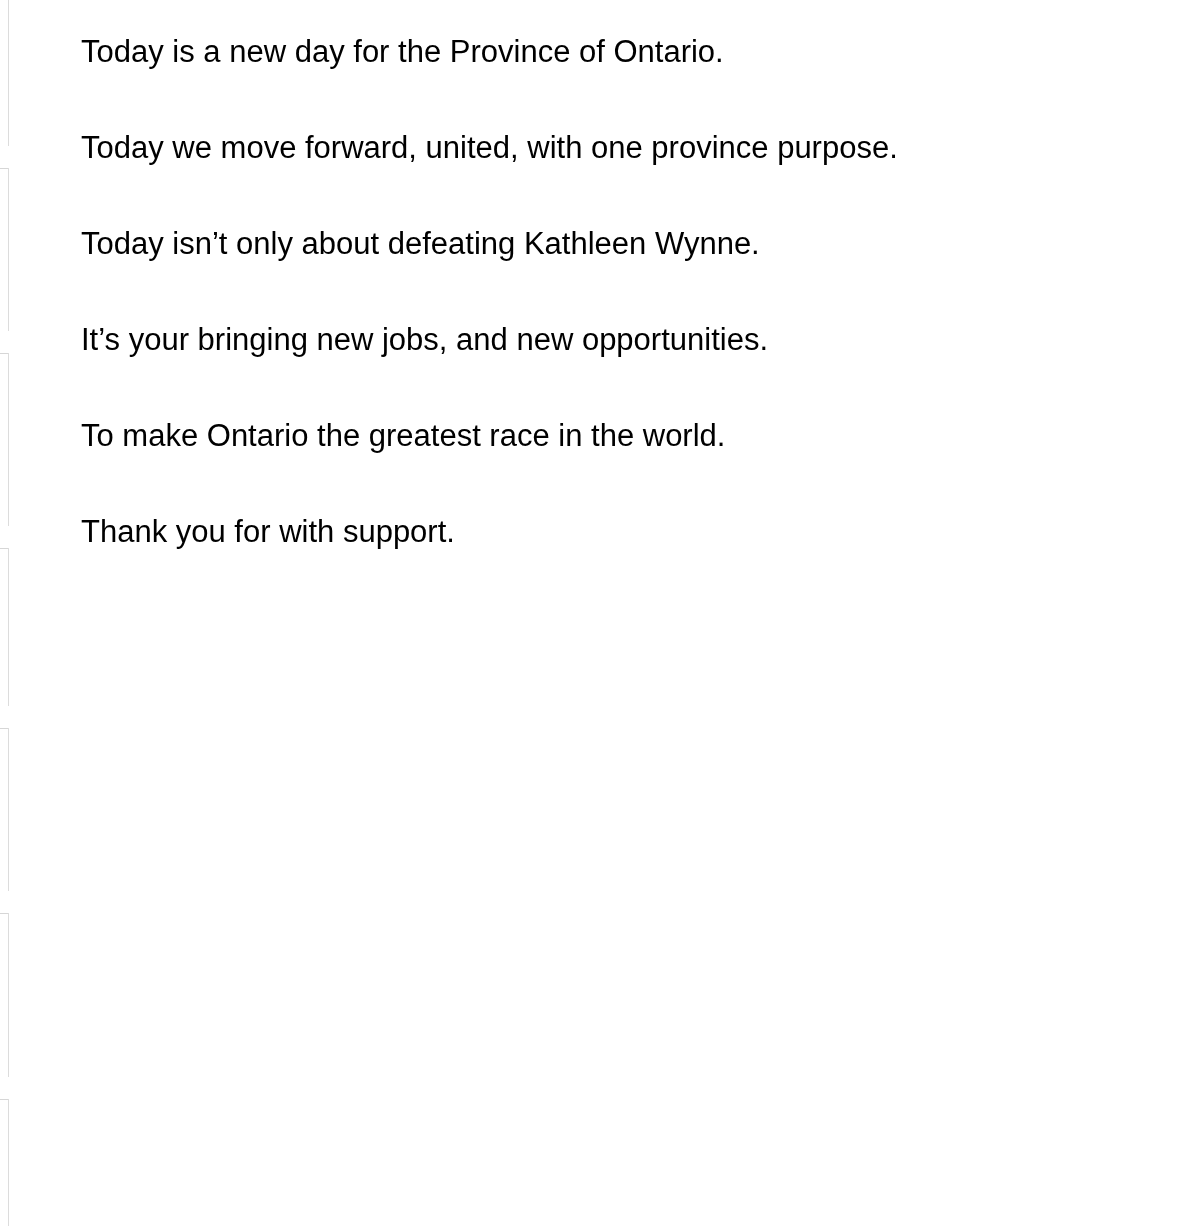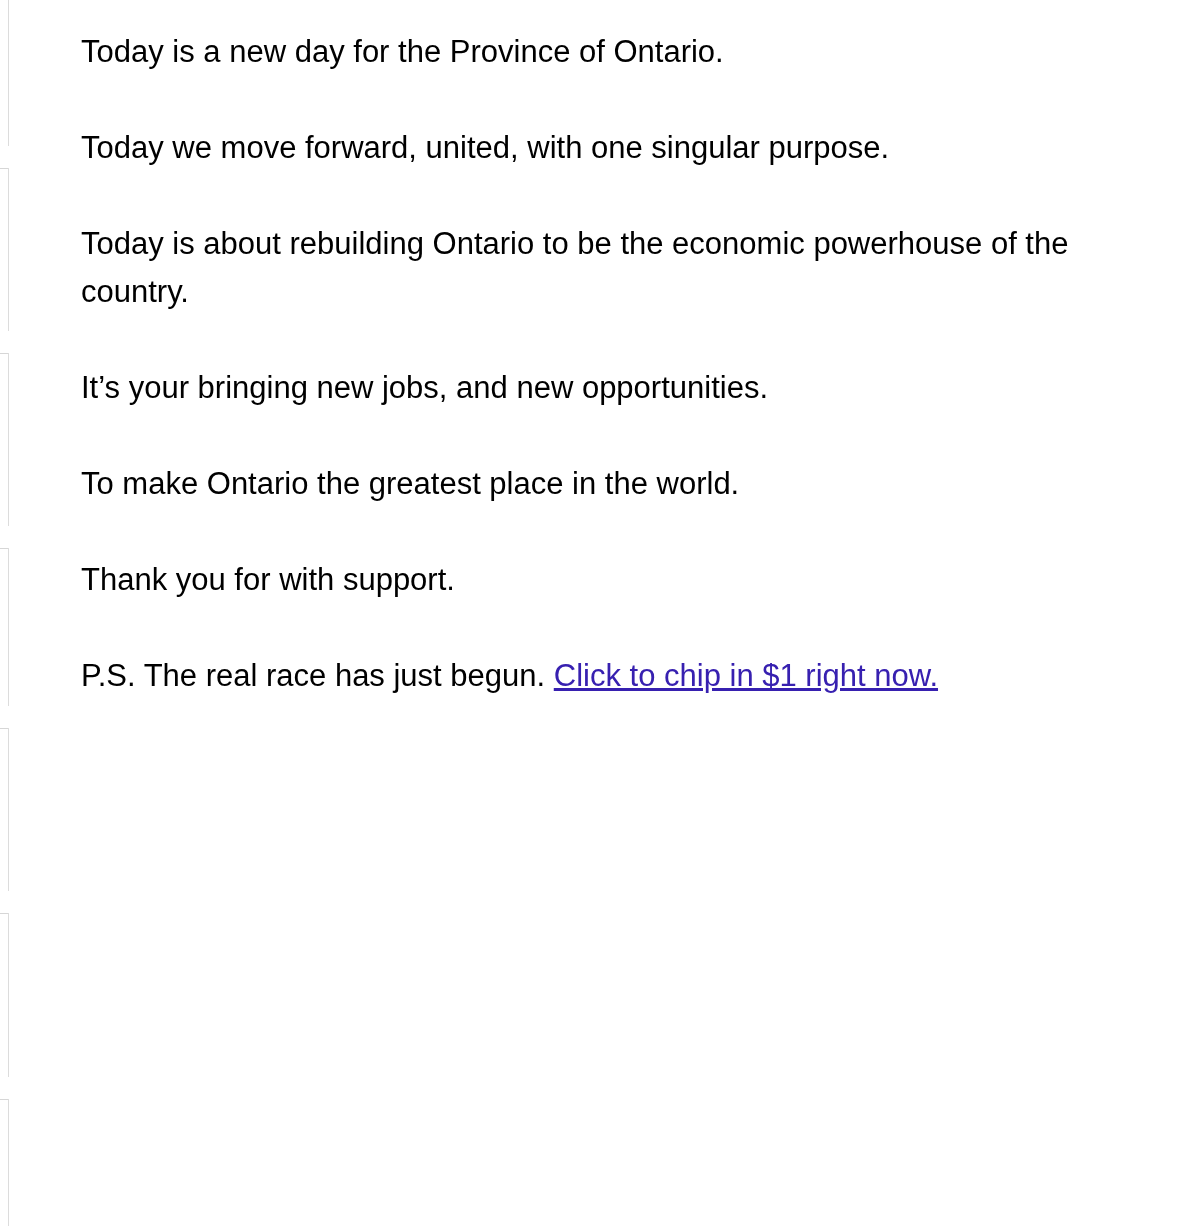--- a/index.html
+++ b/index.html
@@ -77,21 +77,20 @@
   <div class="divider-gap" style="top:1077px"></div>
   <div class="row-separator" style="top:168px"></div>
   <div class="row-separator" style="top:353px"></div>
   <div class="row-separator" style="top:548px"></div>
   <div class="row-separator" style="top:728px"></div>
   <div class="row-separator" style="top:913px"></div>
   <div class="row-separator" style="top:1099px"></div>
 
   <div class="email-body">
     <p>Today is a new day for the Province of Ontario.</p>
-    <p>Today we move forward, united, with one singular purpose.</p>
-    <p>Today is about rebuilding Ontario to be the economic powerhouse of the country.</p>
+    <p>Today we move forward, united, with one province purpose.</p>
+    <p>Today isn’t only about defeating Kathleen Wynne.</p>
     <p>It’s your bringing new jobs, and new opportunities.</p>
-    <p>To make Ontario the greatest place in the world.</p>
+    <p>To make Ontario the greatest race in the world.</p>
     <p>Thank you for with support.</p>
-    <p><span>P.S. The real race has just begun. </span><a href="#" class="chip-link">Click to chip in $1 right now.</a></p>
   </div>
 
 </div>
 
 </body></html>

